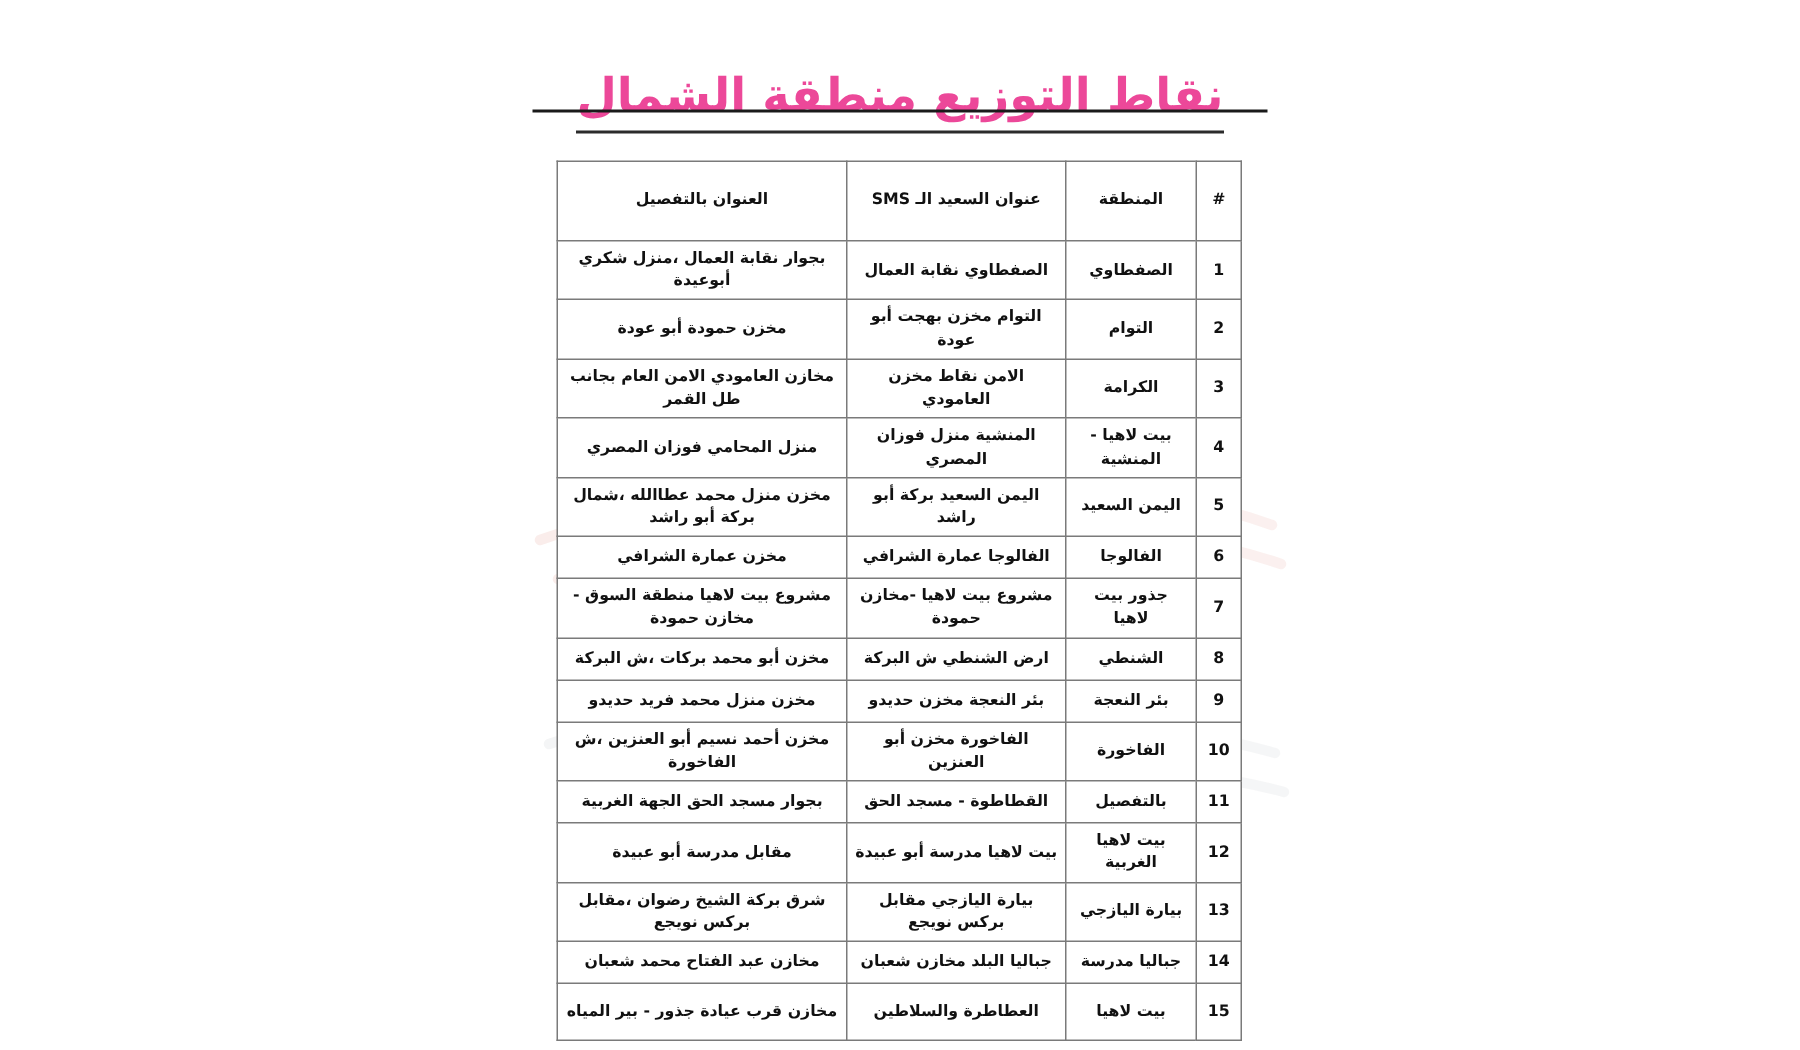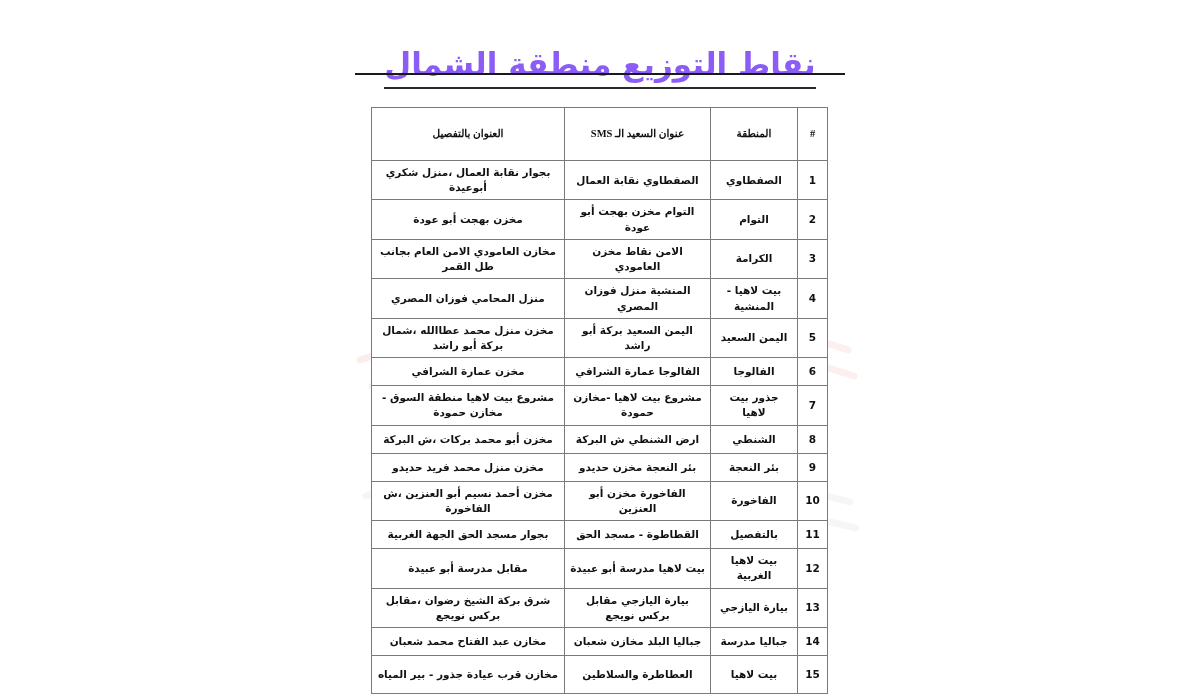--- a/index.html
+++ b/index.html
@@ -33,21 +33,21 @@
     top: 24px;
     left: 0;
     width: 1200px;
     text-align: center;
     z-index: 2;
   }
   #page-title {
     display: inline-block;
     font-size: 31px;
     font-weight: bold;
-    color: #8b5cf6;
+    color: #ec4899;
     letter-spacing: 0px;
     line-height: 1.25;
     border-bottom: 2px solid #2b2b2b;
     padding-bottom: 3px;
   }
   #title-rule {
     position: absolute;
     top: 73px;
     left: 355px;
     width: 490px;
@@ -81,21 +81,21 @@
     padding: 4px 5px;
     line-height: 1.45;
     background: #ffffff;
   }
   
   col.c-index   { width: 30px;  }
   col.c-region  { width: 87px;  }
   col.c-sms     { width: 146px; }
   col.c-address { width: 193px; }
 
-  thead th { height: 44px; font-family: Liberation Serif, serif; }
+  thead th { height: 44px; }
   th.h-index, th.h-region, th.h-sms { background: #dcdcdc; }
   th.h-address { background: #ddd9cd; }
 
   tbody tr { height: 28px; }
   tbody tr.tall { height: 38px; }
 
   tbody tr.hl-light td { background: #fdf1f0; }
   tbody tr.hl-strong td { background: #f9dad4; }
 
   td.index-cell { font-size: 11px; }
@@ -155,21 +155,21 @@
         <tr class="tall">
           <td class="index-cell">1</td>
           <td class="region-cell">الصفطاوي</td>
           <td class="sms-cell">الصفطاوي نقابة العمال</td>
           <td class="address-cell">بجوار نقابة العمال ،منزل شكري أبوعيدة</td>
         </tr>
         <tr>
           <td class="index-cell">2</td>
           <td class="region-cell">التوام</td>
           <td class="sms-cell">التوام مخزن بهجت أبو عودة</td>
-          <td class="address-cell">مخزن بهجت أبو عودة</td>
+          <td class="address-cell">مخزن حمودة أبو عودة</td>
         </tr>
         <tr class="tall">
           <td class="index-cell">3</td>
           <td class="region-cell">الكرامة</td>
           <td class="sms-cell">الامن نقاط مخزن العامودي</td>
           <td class="address-cell">مخازن العامودي الامن العام بجانب طل القمر</td>
         </tr>
         <tr class="tall">
           <td class="index-cell">4</td>
           <td class="region-cell">بيت لاهيا - المنشية</td>

